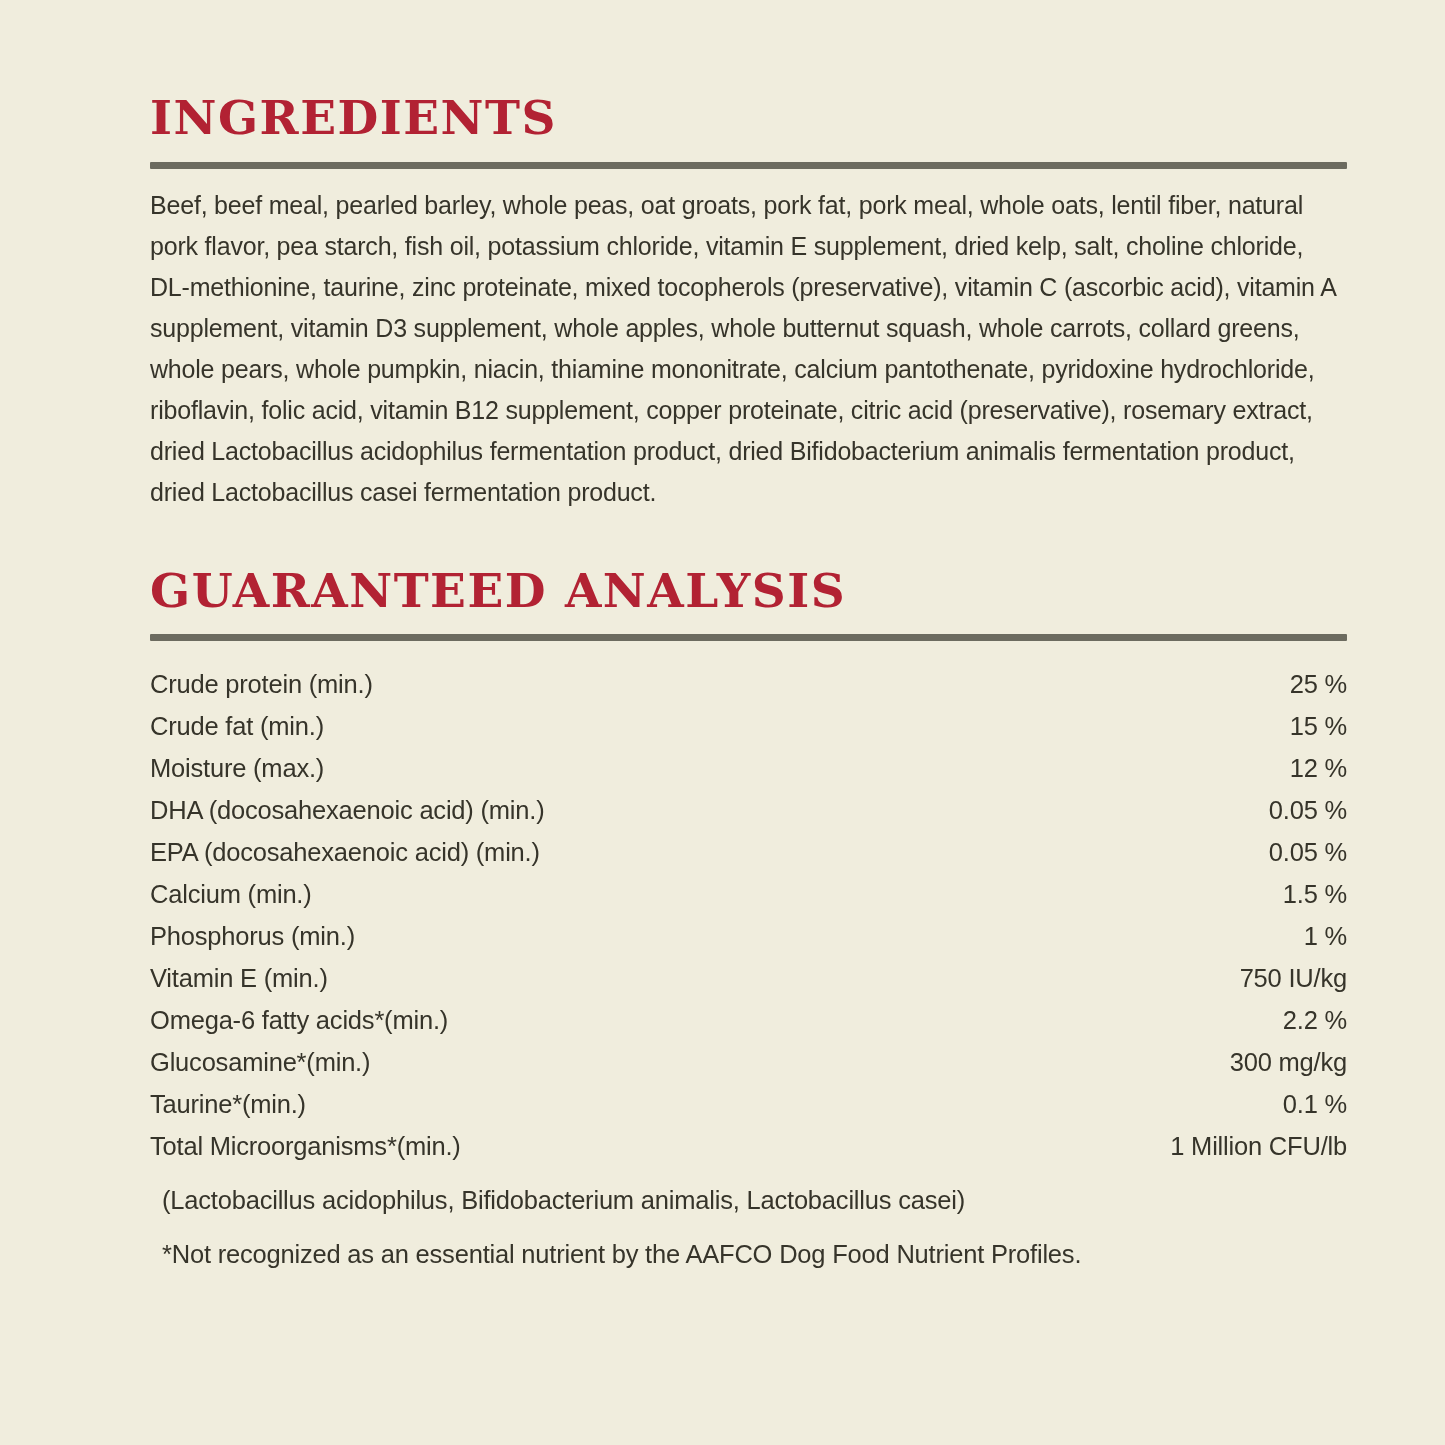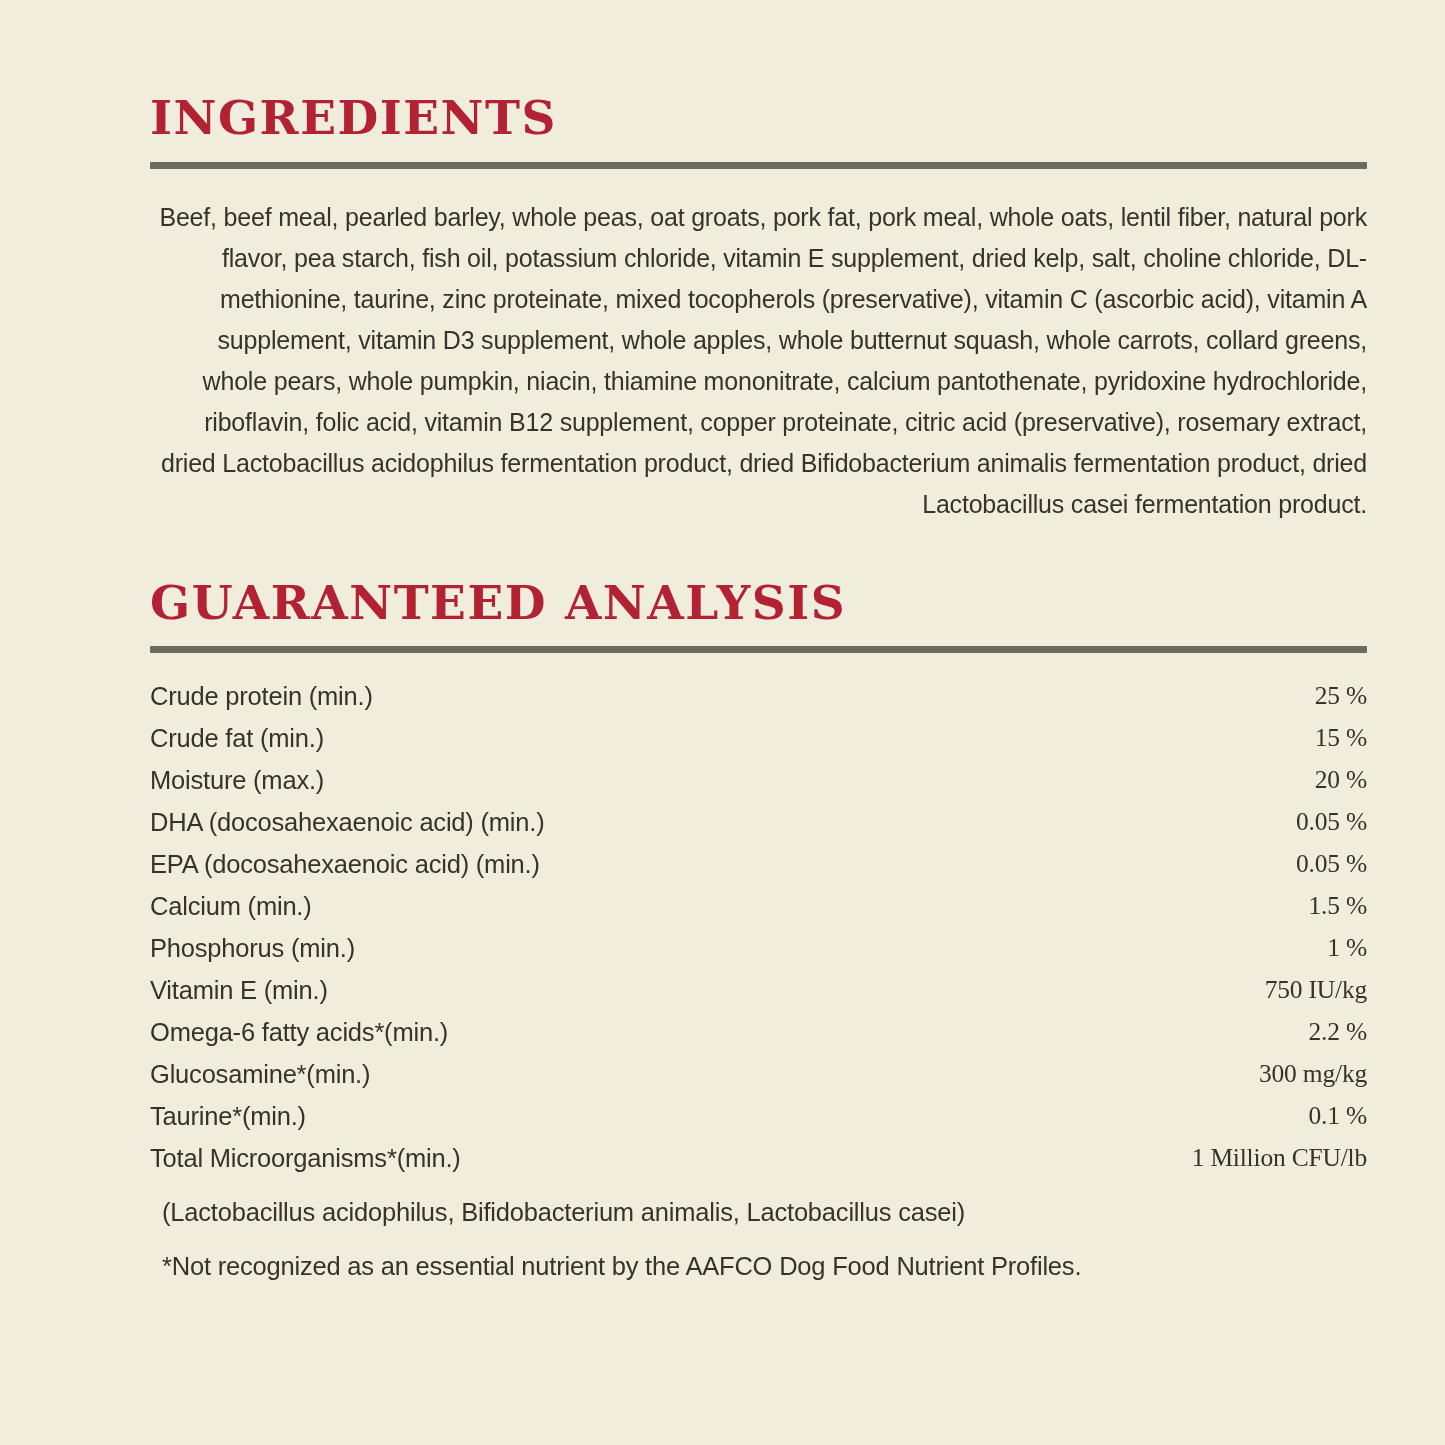--- a/index.html
+++ b/index.html
@@ -11,43 +11,43 @@
   }
   body {
     background: #f0eddd;
     font-family: "Liberation Sans", sans-serif;
     color: #36342a;
   }
   .page {
     box-sizing: border-box;
     width: 1445px;
     height: 1445px;
-    padding: 92px 78px 60px 150px;
+    padding: 92px 98px 60px 150px;
   }
   .section-heading {
     margin: 0;
     font-family: "DejaVu Serif", "Liberation Serif", serif;
     font-weight: bold;
     font-size: 47px;
     line-height: 1.1;
     letter-spacing: 1.5px;
     color: #b22233;
   }
   .rule {
     height: 7px;
     background: #6c6b5f;
     margin-top: 18px;
     border-radius: 1px;
   }
   .ingredients-paragraph {
-    margin: 28px 0 0 0;
+    margin: 16px 0 0 0;
     font-size: 25px;
     line-height: 41px;
     letter-spacing: -0.2px;
-    text-align: right;
+    text-align: left;
   }
   .analysis-section {
     margin-top: 52px;
   }
   .rows {
     margin-top: 22px;
   }
   .analysis-row {
     display: flex;
     align-items: flex-start;
@@ -63,21 +63,20 @@
     flex: 1 1 auto;
     margin: 0 6px 0 8px;
     background-image: radial-gradient(circle, #36342a 1.9px, rgba(0,0,0,0) 2.1px);
     background-size: 14px 6px;
     background-repeat: repeat-x;
     background-position: right calc(100% - 8px);
   }
   .analysis-row .value {
     white-space: nowrap;
     align-self: center;
-    font-family: Liberation Serif, serif;
   }
   .subnote, .footnote {
     margin: 12px;
     font-size: 25.5px;
     letter-spacing: -0.2px;
     line-height: 42px;
   }
   .footnote {
     margin-top: 4px;
   }
@@ -104,21 +103,21 @@
           <span class="value">25 %</span>
         </div>
         <div class="analysis-row">
           <span class="label">Crude fat (min.)</span>
           <span class="dots"></span>
           <span class="value">15 %</span>
         </div>
         <div class="analysis-row">
           <span class="label">Moisture (max.)</span>
           <span class="dots"></span>
-          <span class="value">20 %</span>
+          <span class="value">12 %</span>
         </div>
         <div class="analysis-row">
           <span class="label">DHA (docosahexaenoic acid) (min.)</span>
           <span class="dots"></span>
           <span class="value">0.05 %</span>
         </div>
         <div class="analysis-row">
           <span class="label">EPA (docosahexaenoic acid) (min.)</span>
           <span class="dots"></span>
           <span class="value">0.05 %</span>

